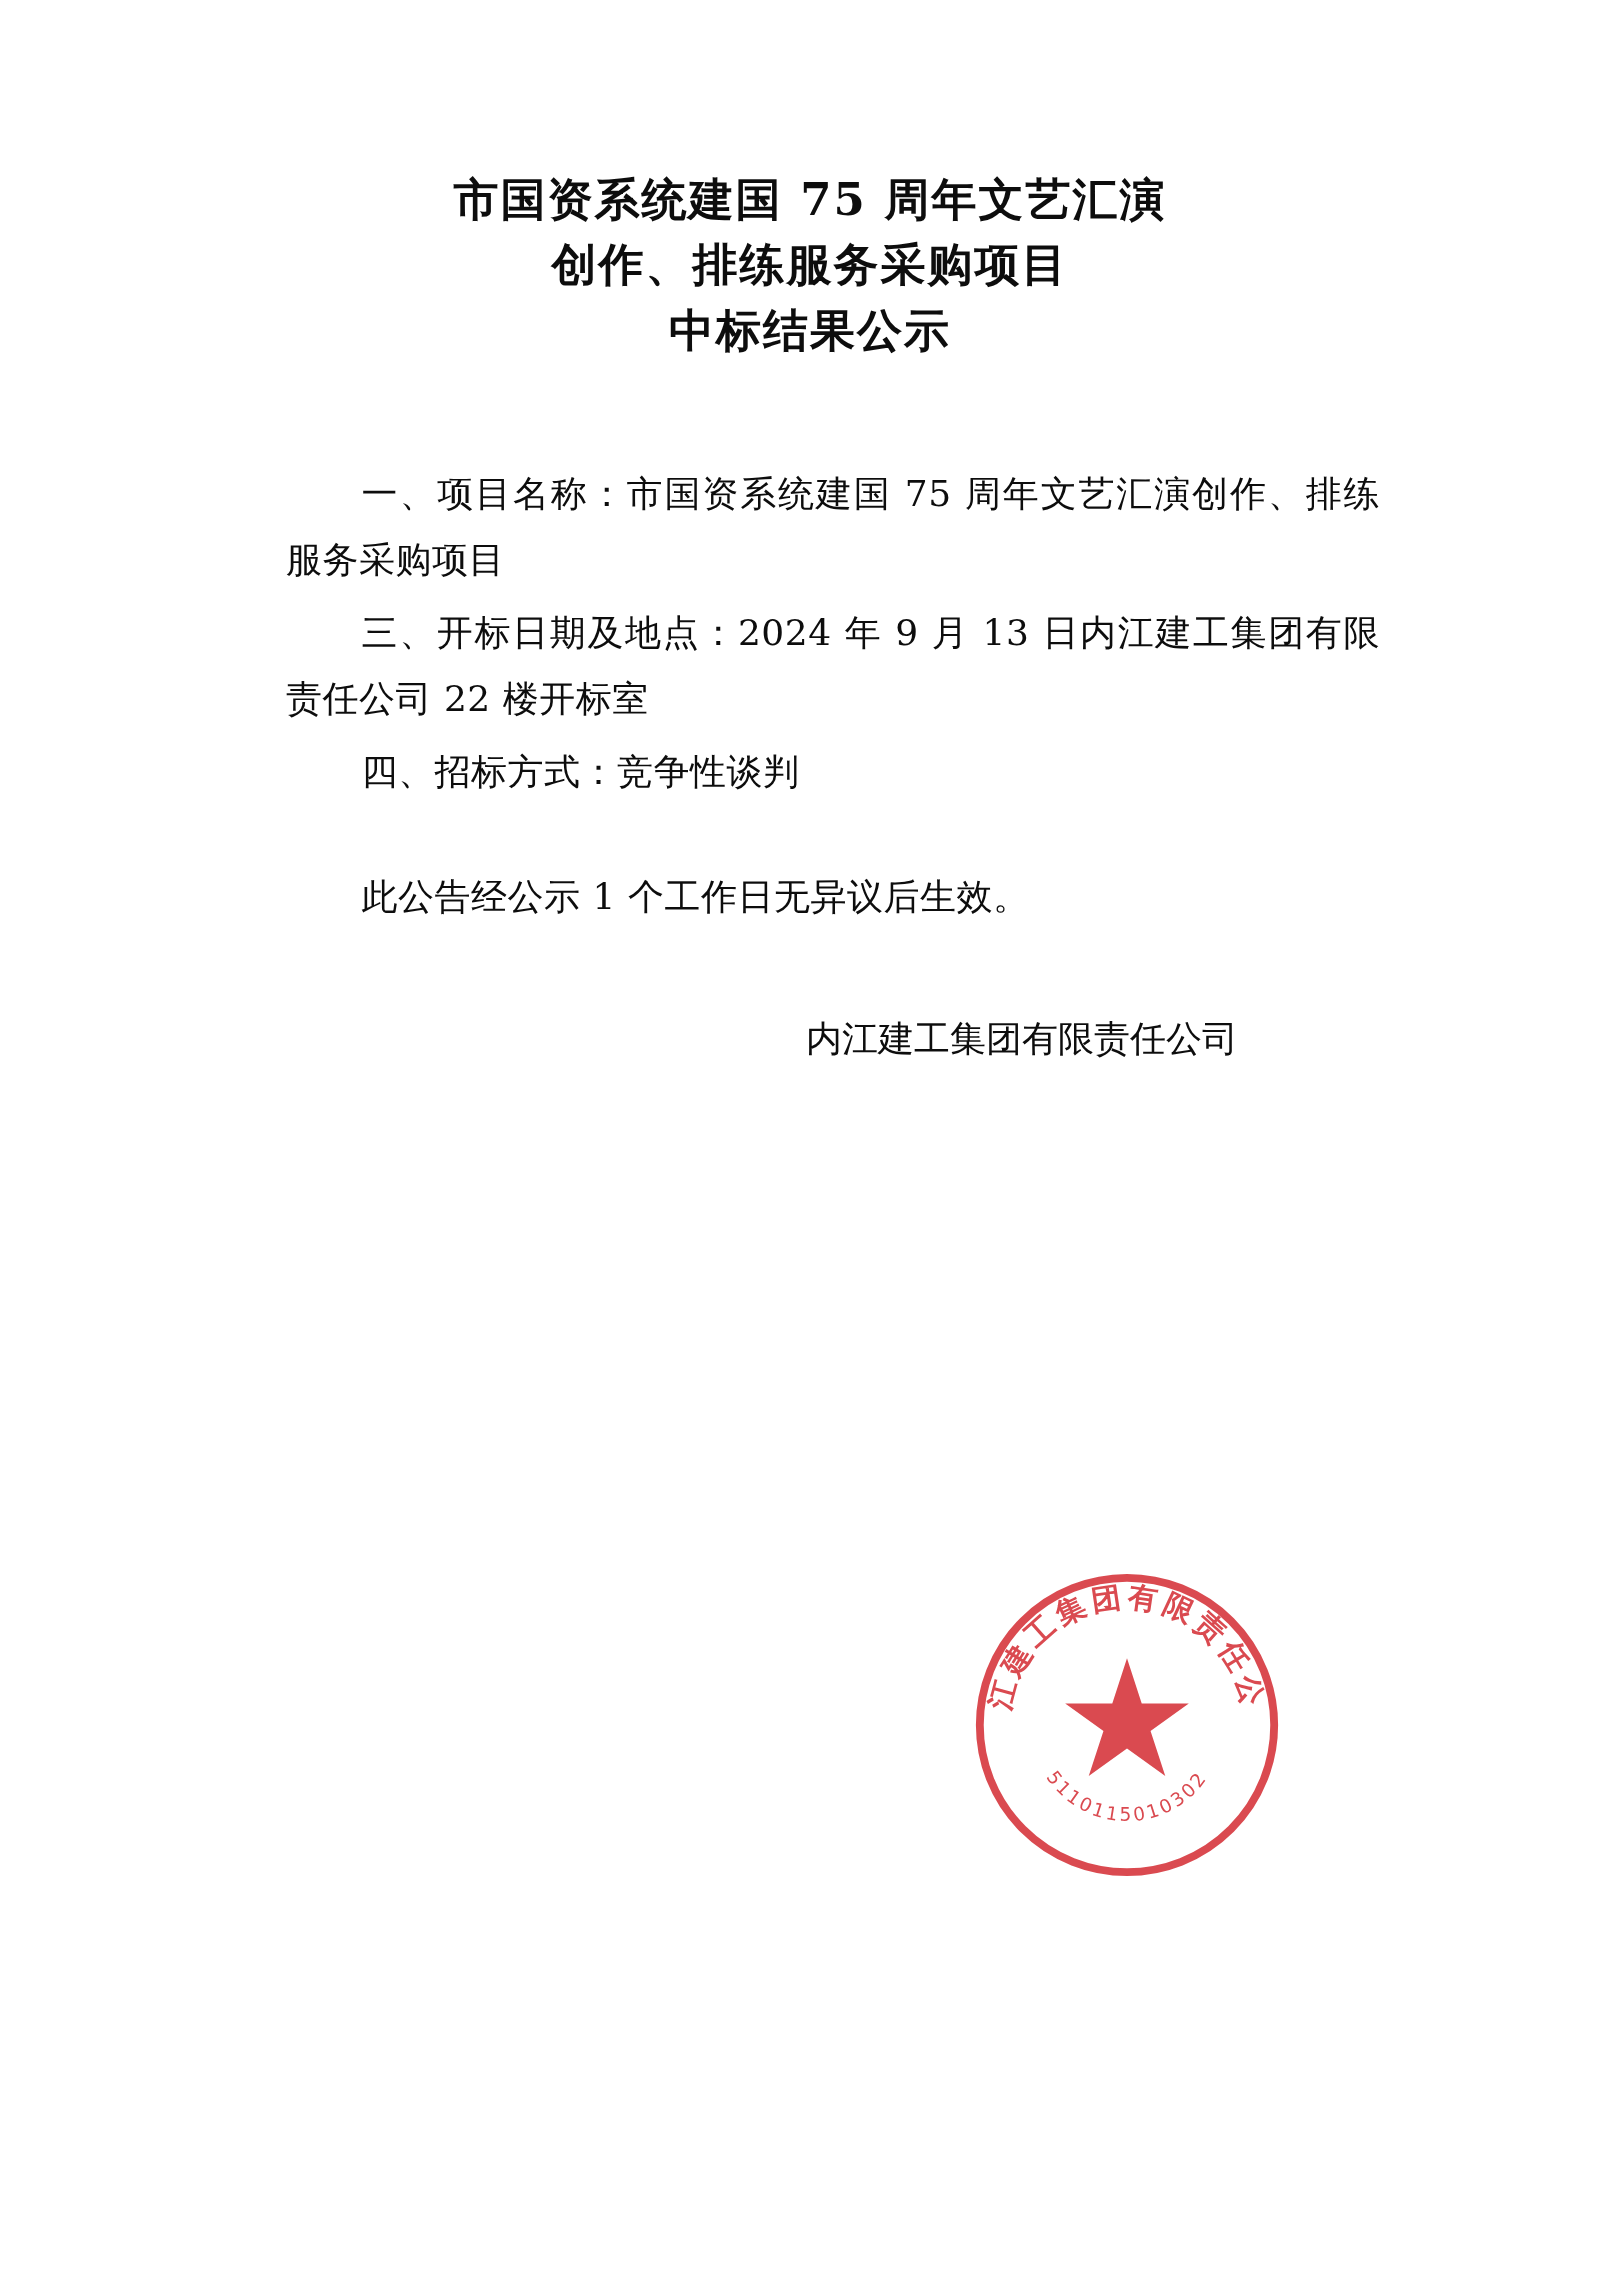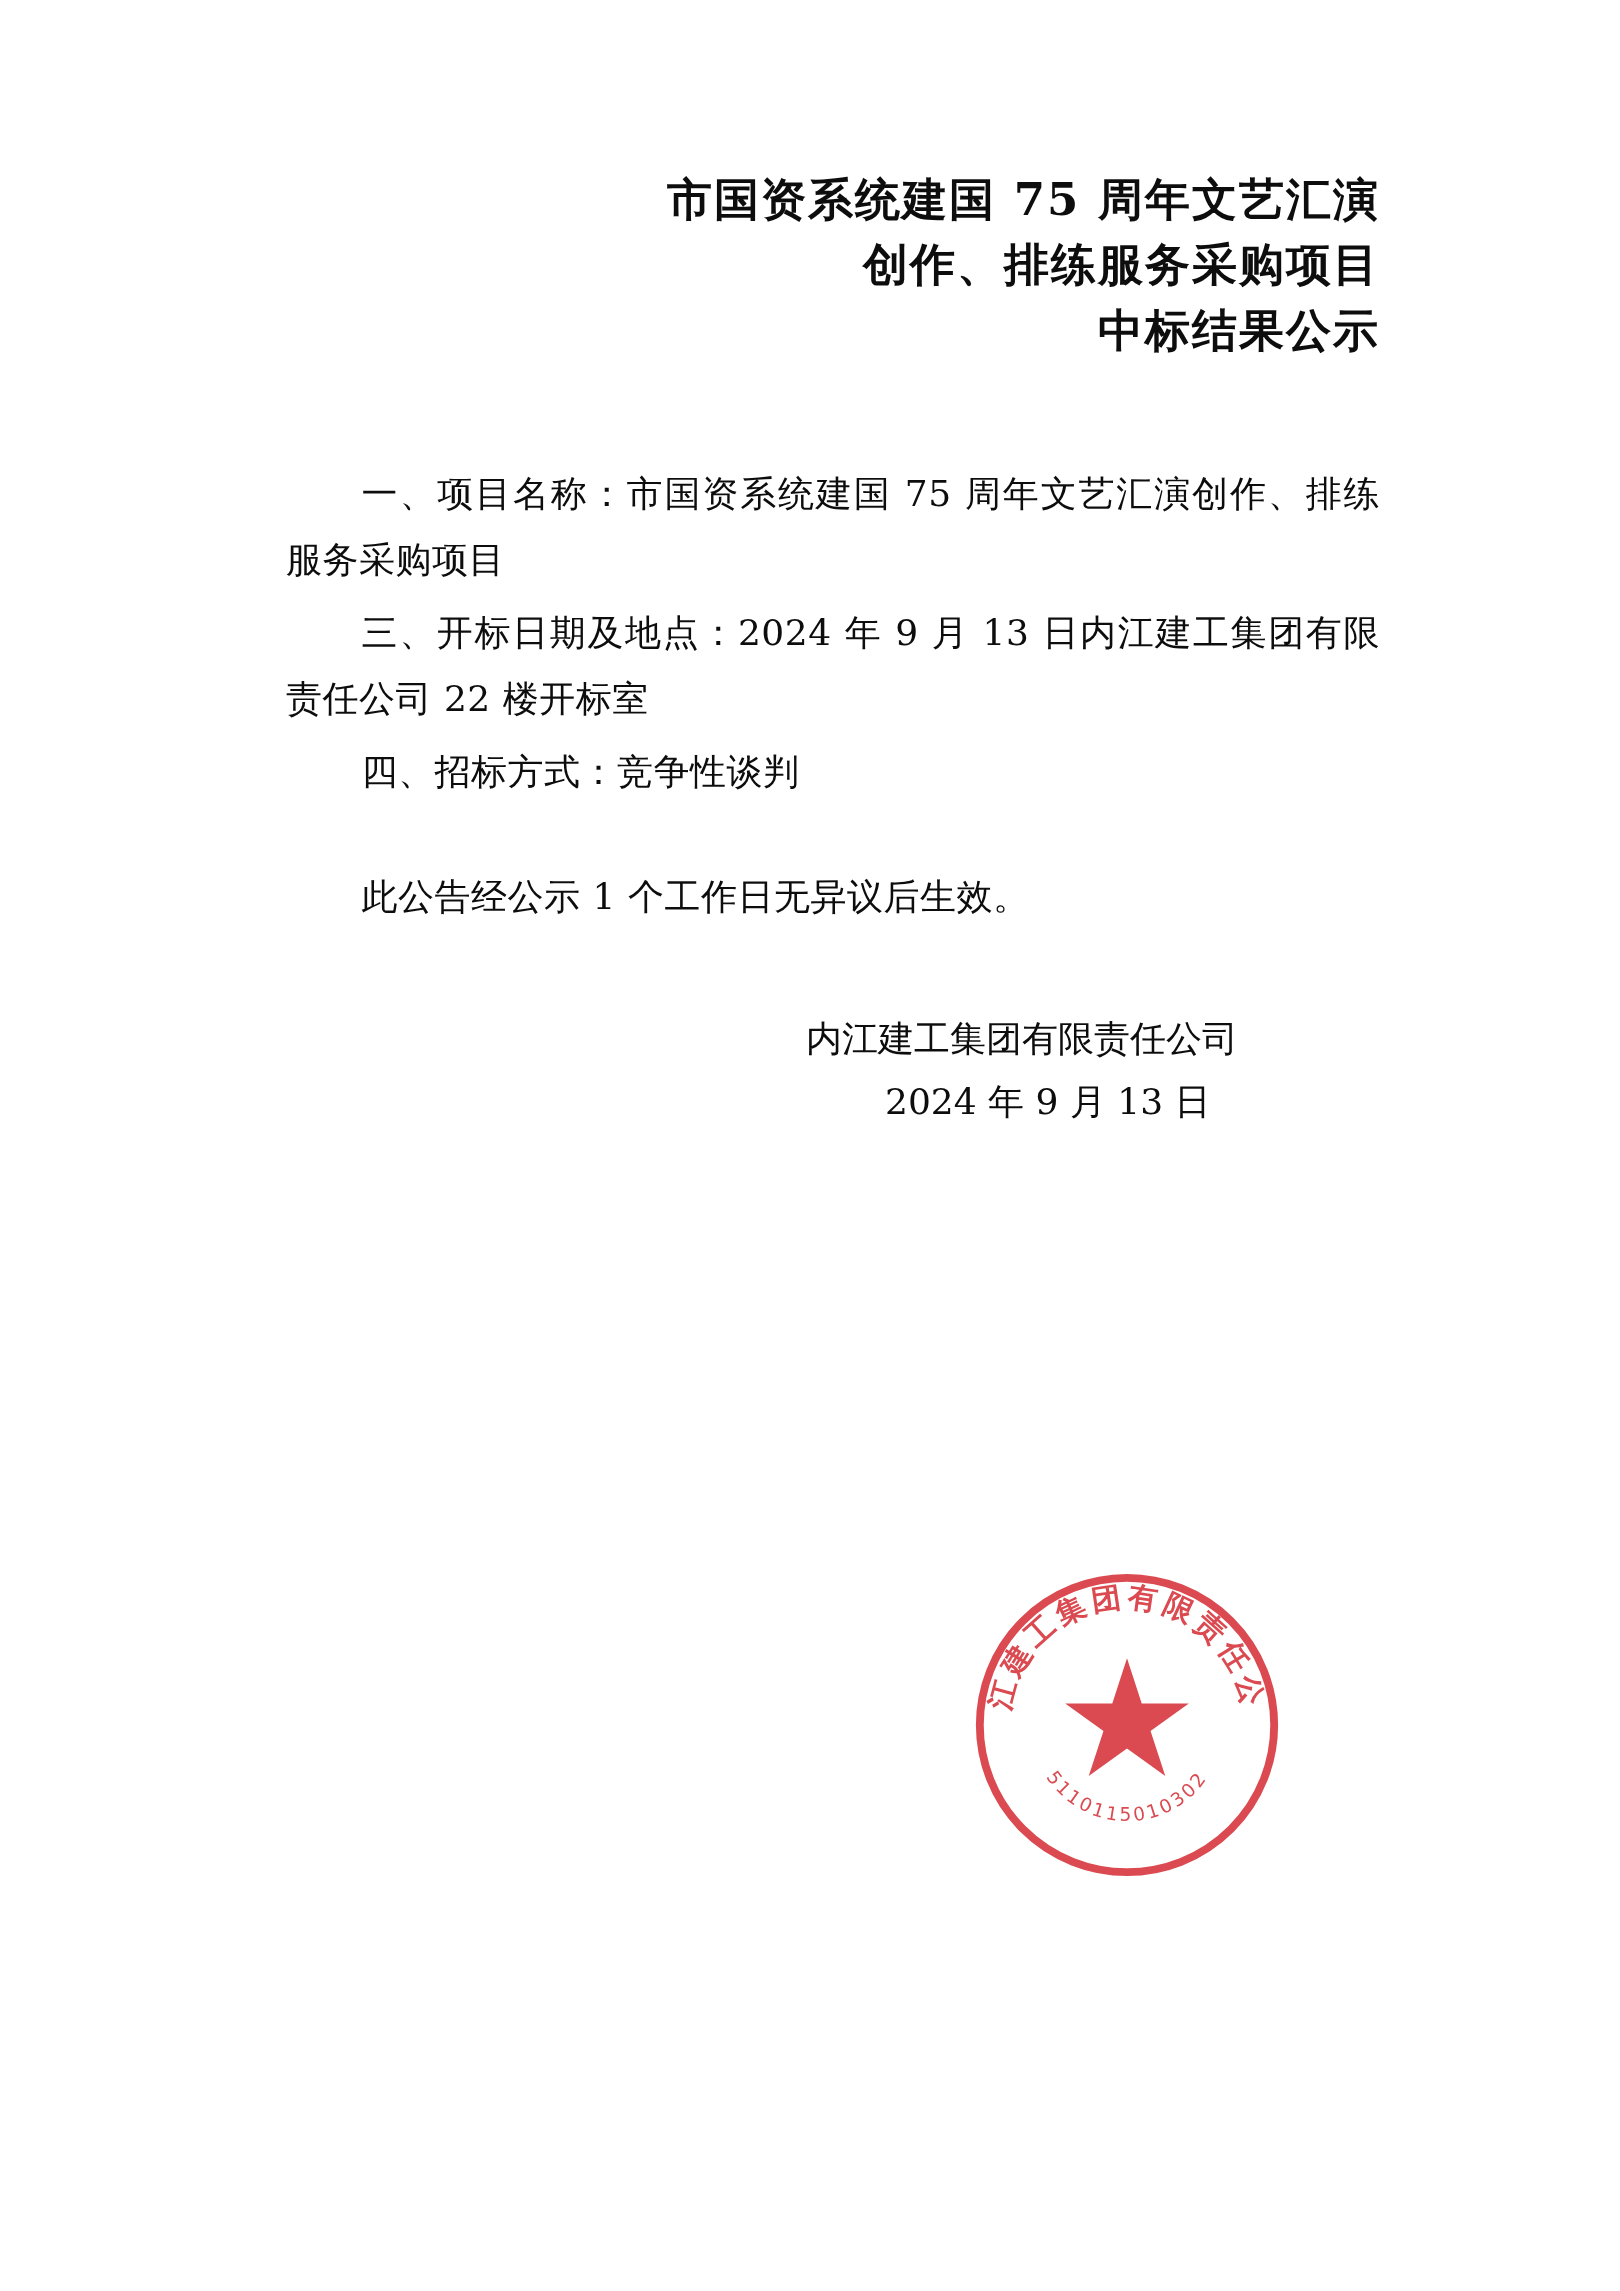--- a/index.html
+++ b/index.html
@@ -16,21 +16,21 @@
     overflow: hidden;
   }
   .page {
     position: relative;
     width: 1620px;
     height: 2292px;
     box-sizing: border-box;
     padding: 167px 240px 0 240px;
   }
   .title-block {
-    text-align: right;
+    text-align: center;
     margin: 0 0 98px 0;
   }
   .title-line {
     font-size: 45px;
     font-weight: 700;
     letter-spacing: 2px;
     line-height: 1.45;
     white-space: nowrap;
   }
   .body-block {
@@ -92,21 +92,20 @@
   <div class="body-block">
     <p class="para">一、项目名称：市国资系统建国 75 周年文艺汇演创作、排练服务采购项目</p>
     <p class="para">三、开标日期及地点：2024 年 9 月 13 日内江建工集团有限责任公司 22 楼开标室</p>
     <p class="para">四、招标方式：竞争性谈判</p>
     <div class="spacer"></div>
     <p class="para">此公告经公示 1 个工作日无异议后生效。</p>
   </div>
 
   <div class="signature">
     <div>内江建工集团有限责任公司</div>
-    <div class="sig-date">2024 年 9 月 13 日</div>
   </div>
 
   <div class="seal">
     <svg width="314" height="314" viewBox="0 0 320 320" xmlns="http://www.w3.org/2000/svg">
       <defs>
         <path id="sealArcTop" d="M 40,160 A 120,120 0 0 1 280,160"></path>
         <path id="sealArcBottom" d="M 62,160 A 98,98 0 0 0 258,160"></path>
       </defs>
       <circle cx="160" cy="160" r="150" fill="none" stroke="#d2232a" stroke-width="8"></circle>
       <g fill="#d2232a">

